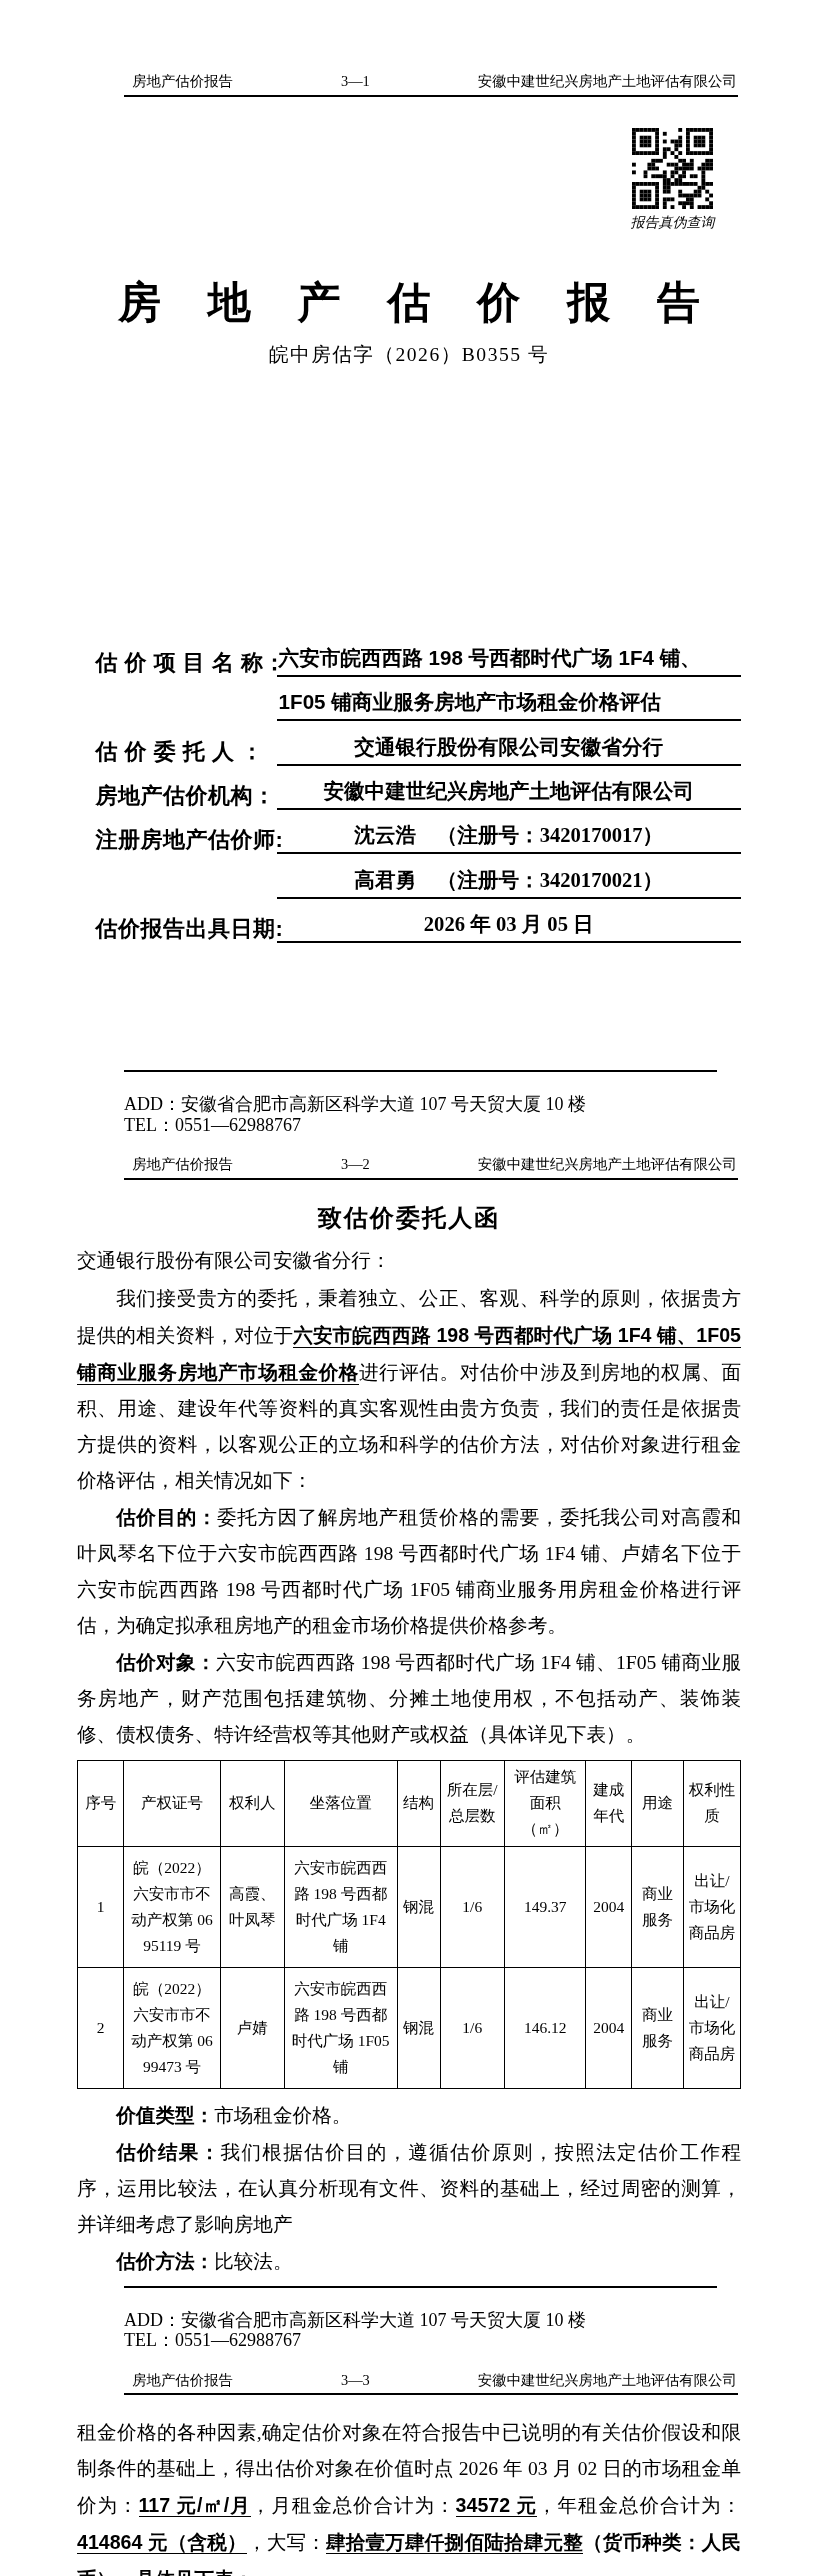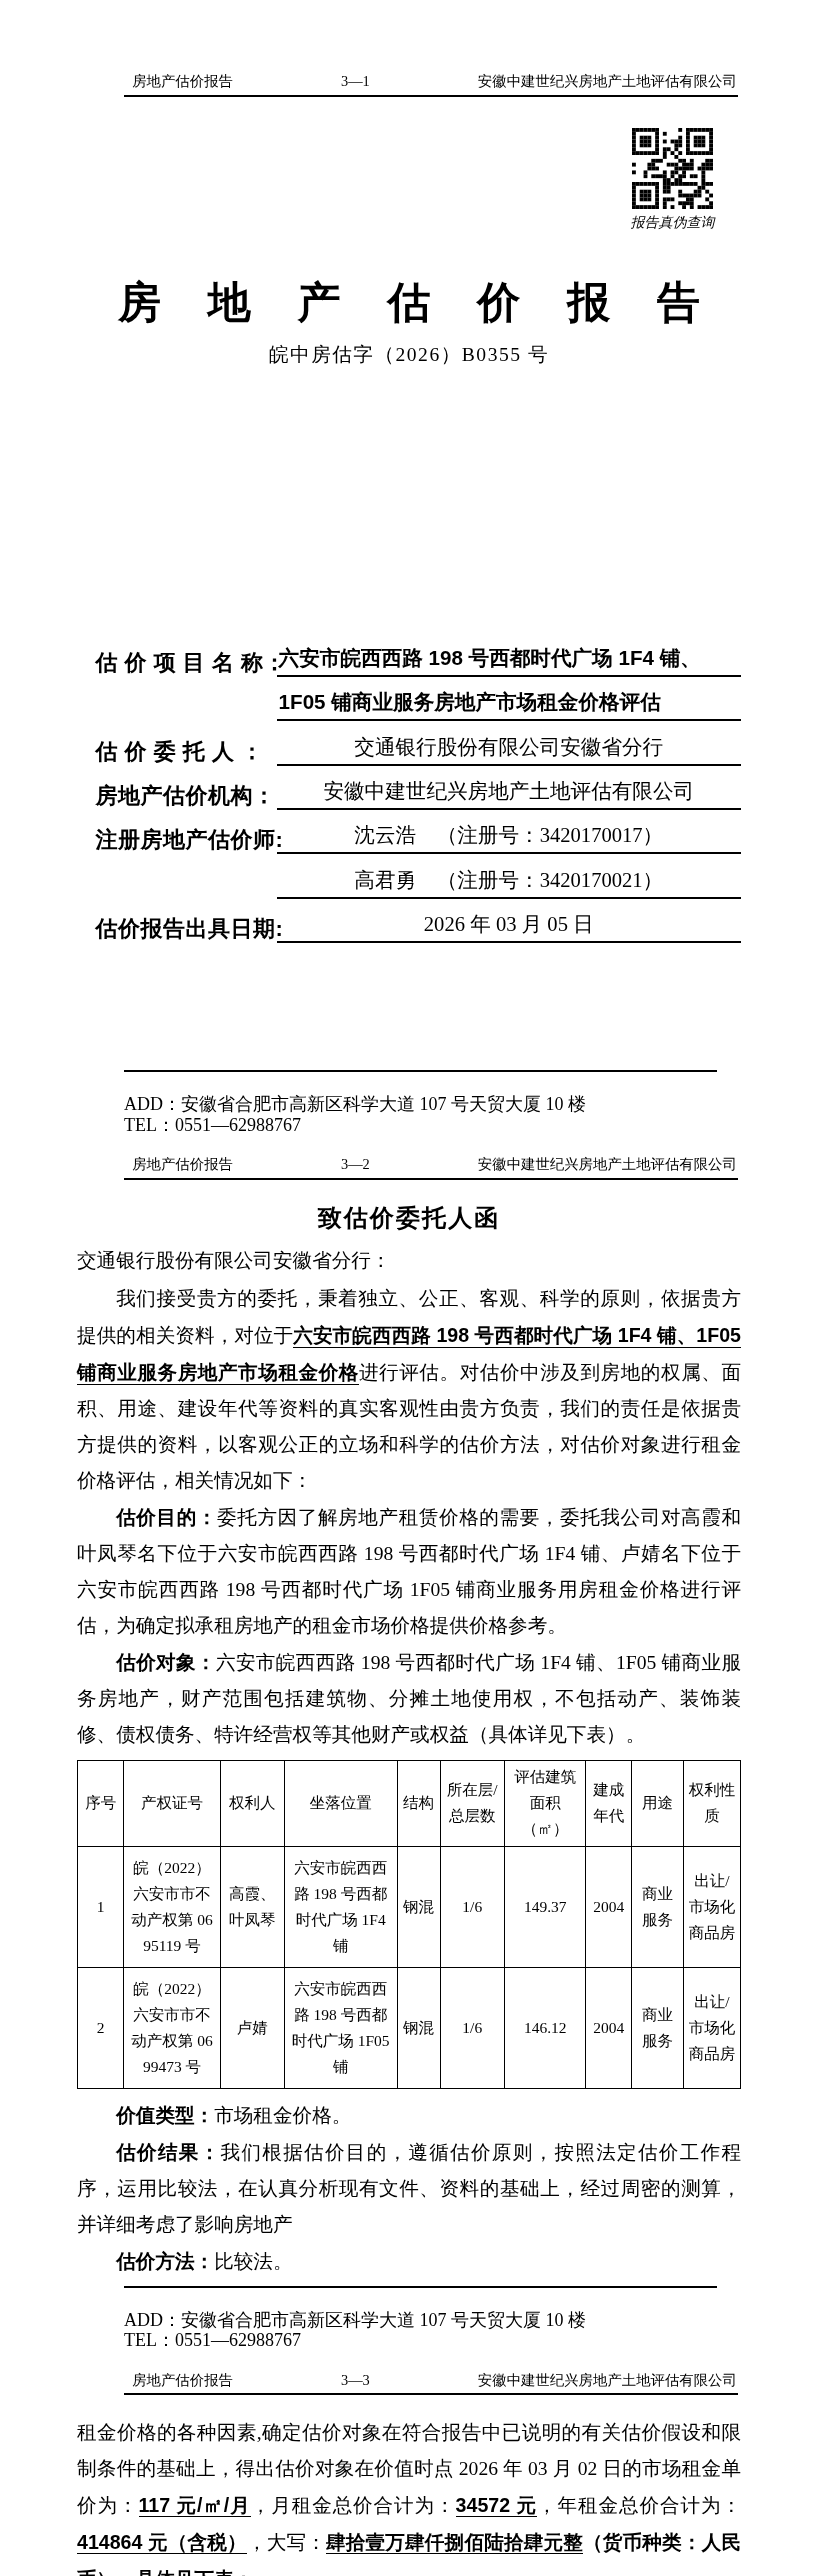--- a/index.html
+++ b/index.html
@@ -47,21 +47,21 @@
   .field-label {
     flex:none; width:181px; font-size:22px; line-height:29px;
     font-family:"Liberation Sans","DejaVu Sans",sans-serif; font-weight:700;
     white-space:pre; letter-spacing:0.5px;
   }
   .field-value {
     flex:1; border-bottom:2.1px solid #000; padding:0 2.1px 3.1px 2.1px;
     font-size:20.6px; line-height:28px; min-height:28px; white-space:nowrap;
   }
   .field-value.v-bold { font-family:"Liberation Sans","DejaVu Sans",sans-serif; font-weight:700; }
-  .field-value.v-center { text-align:center; }
+  .field-value.v-center { text-align:center;font-weight:bold; }
 
   
   .letter-title { margin-top:21.6px; text-align:center; font-size:24px; font-weight:700; letter-spacing:2.1px; }
   .salutation { margin-top:12.4px; font-size:19.6px; line-height:29px; }
   .paras { margin-top:6.2px; }
   .para { font-size:19.6px; line-height:36px; text-align:justify; margin:0; }
   .para.indent { text-indent:2em; }
   .para .b { font-family:"Liberation Sans","DejaVu Sans",sans-serif; font-weight:700; }
   .para .u { border-bottom:1.5px solid #000; padding-bottom:0.5px; }
   .vitems { margin-top:8.2px; }

